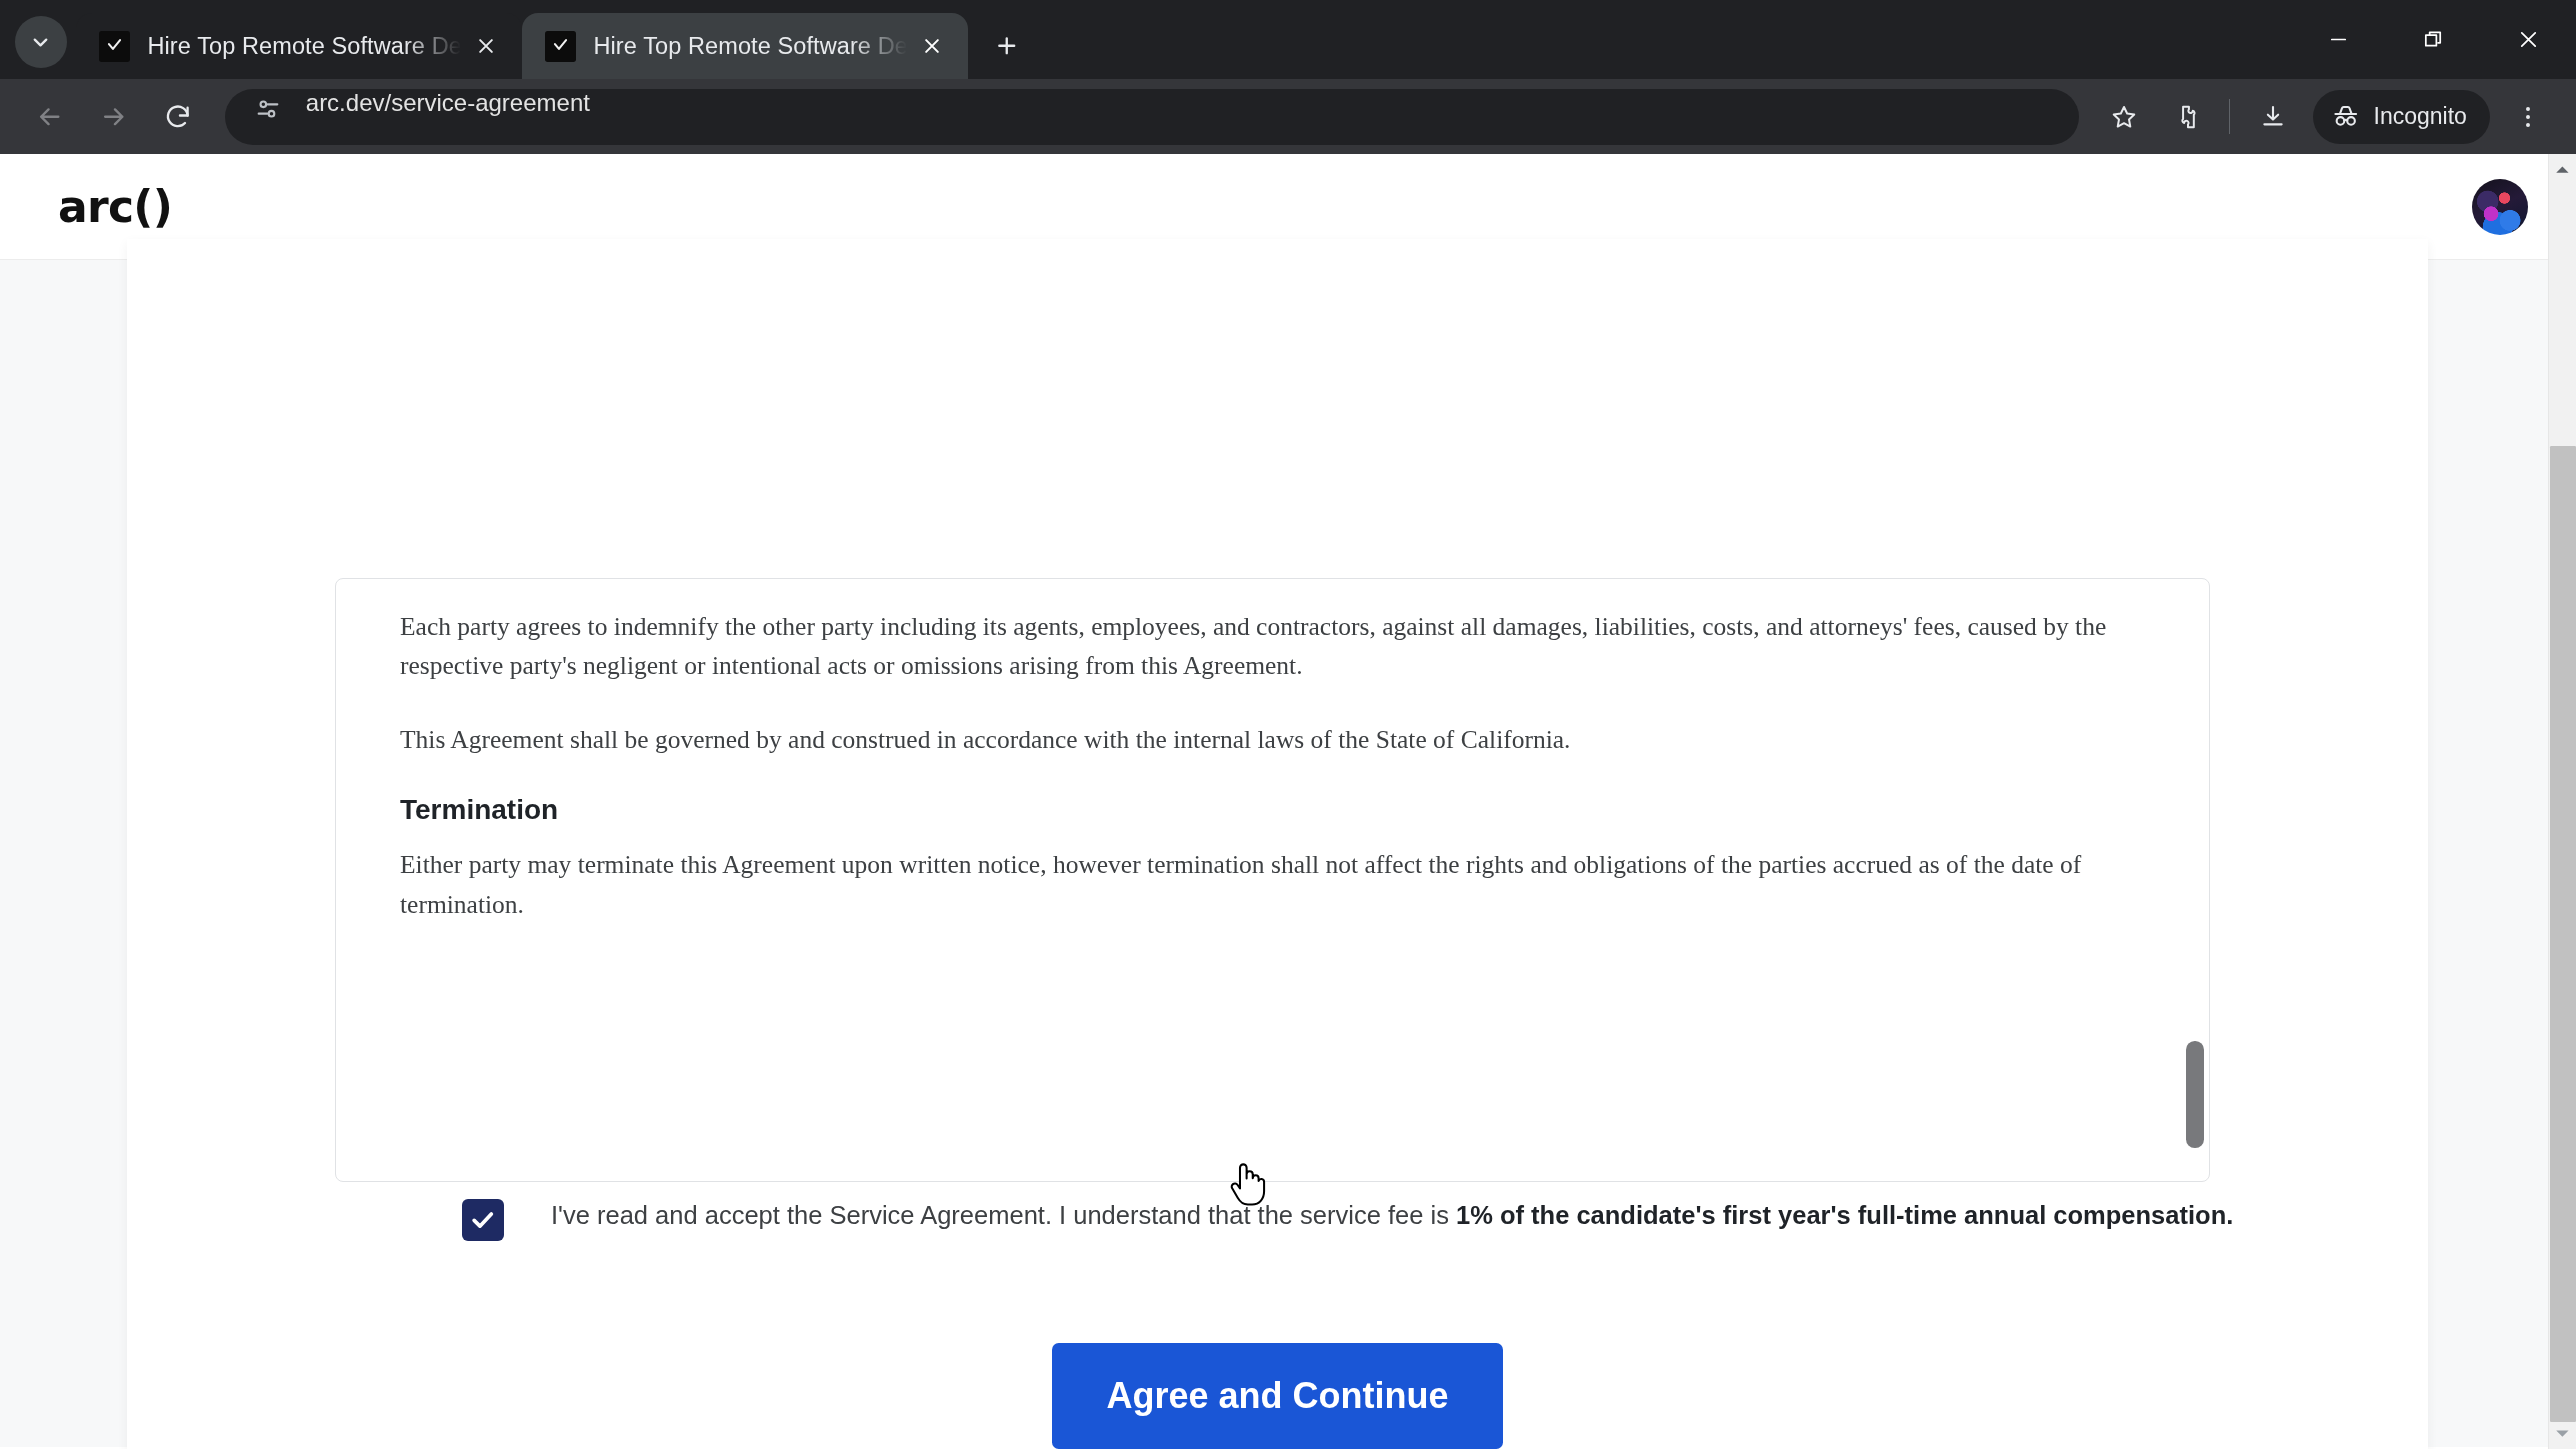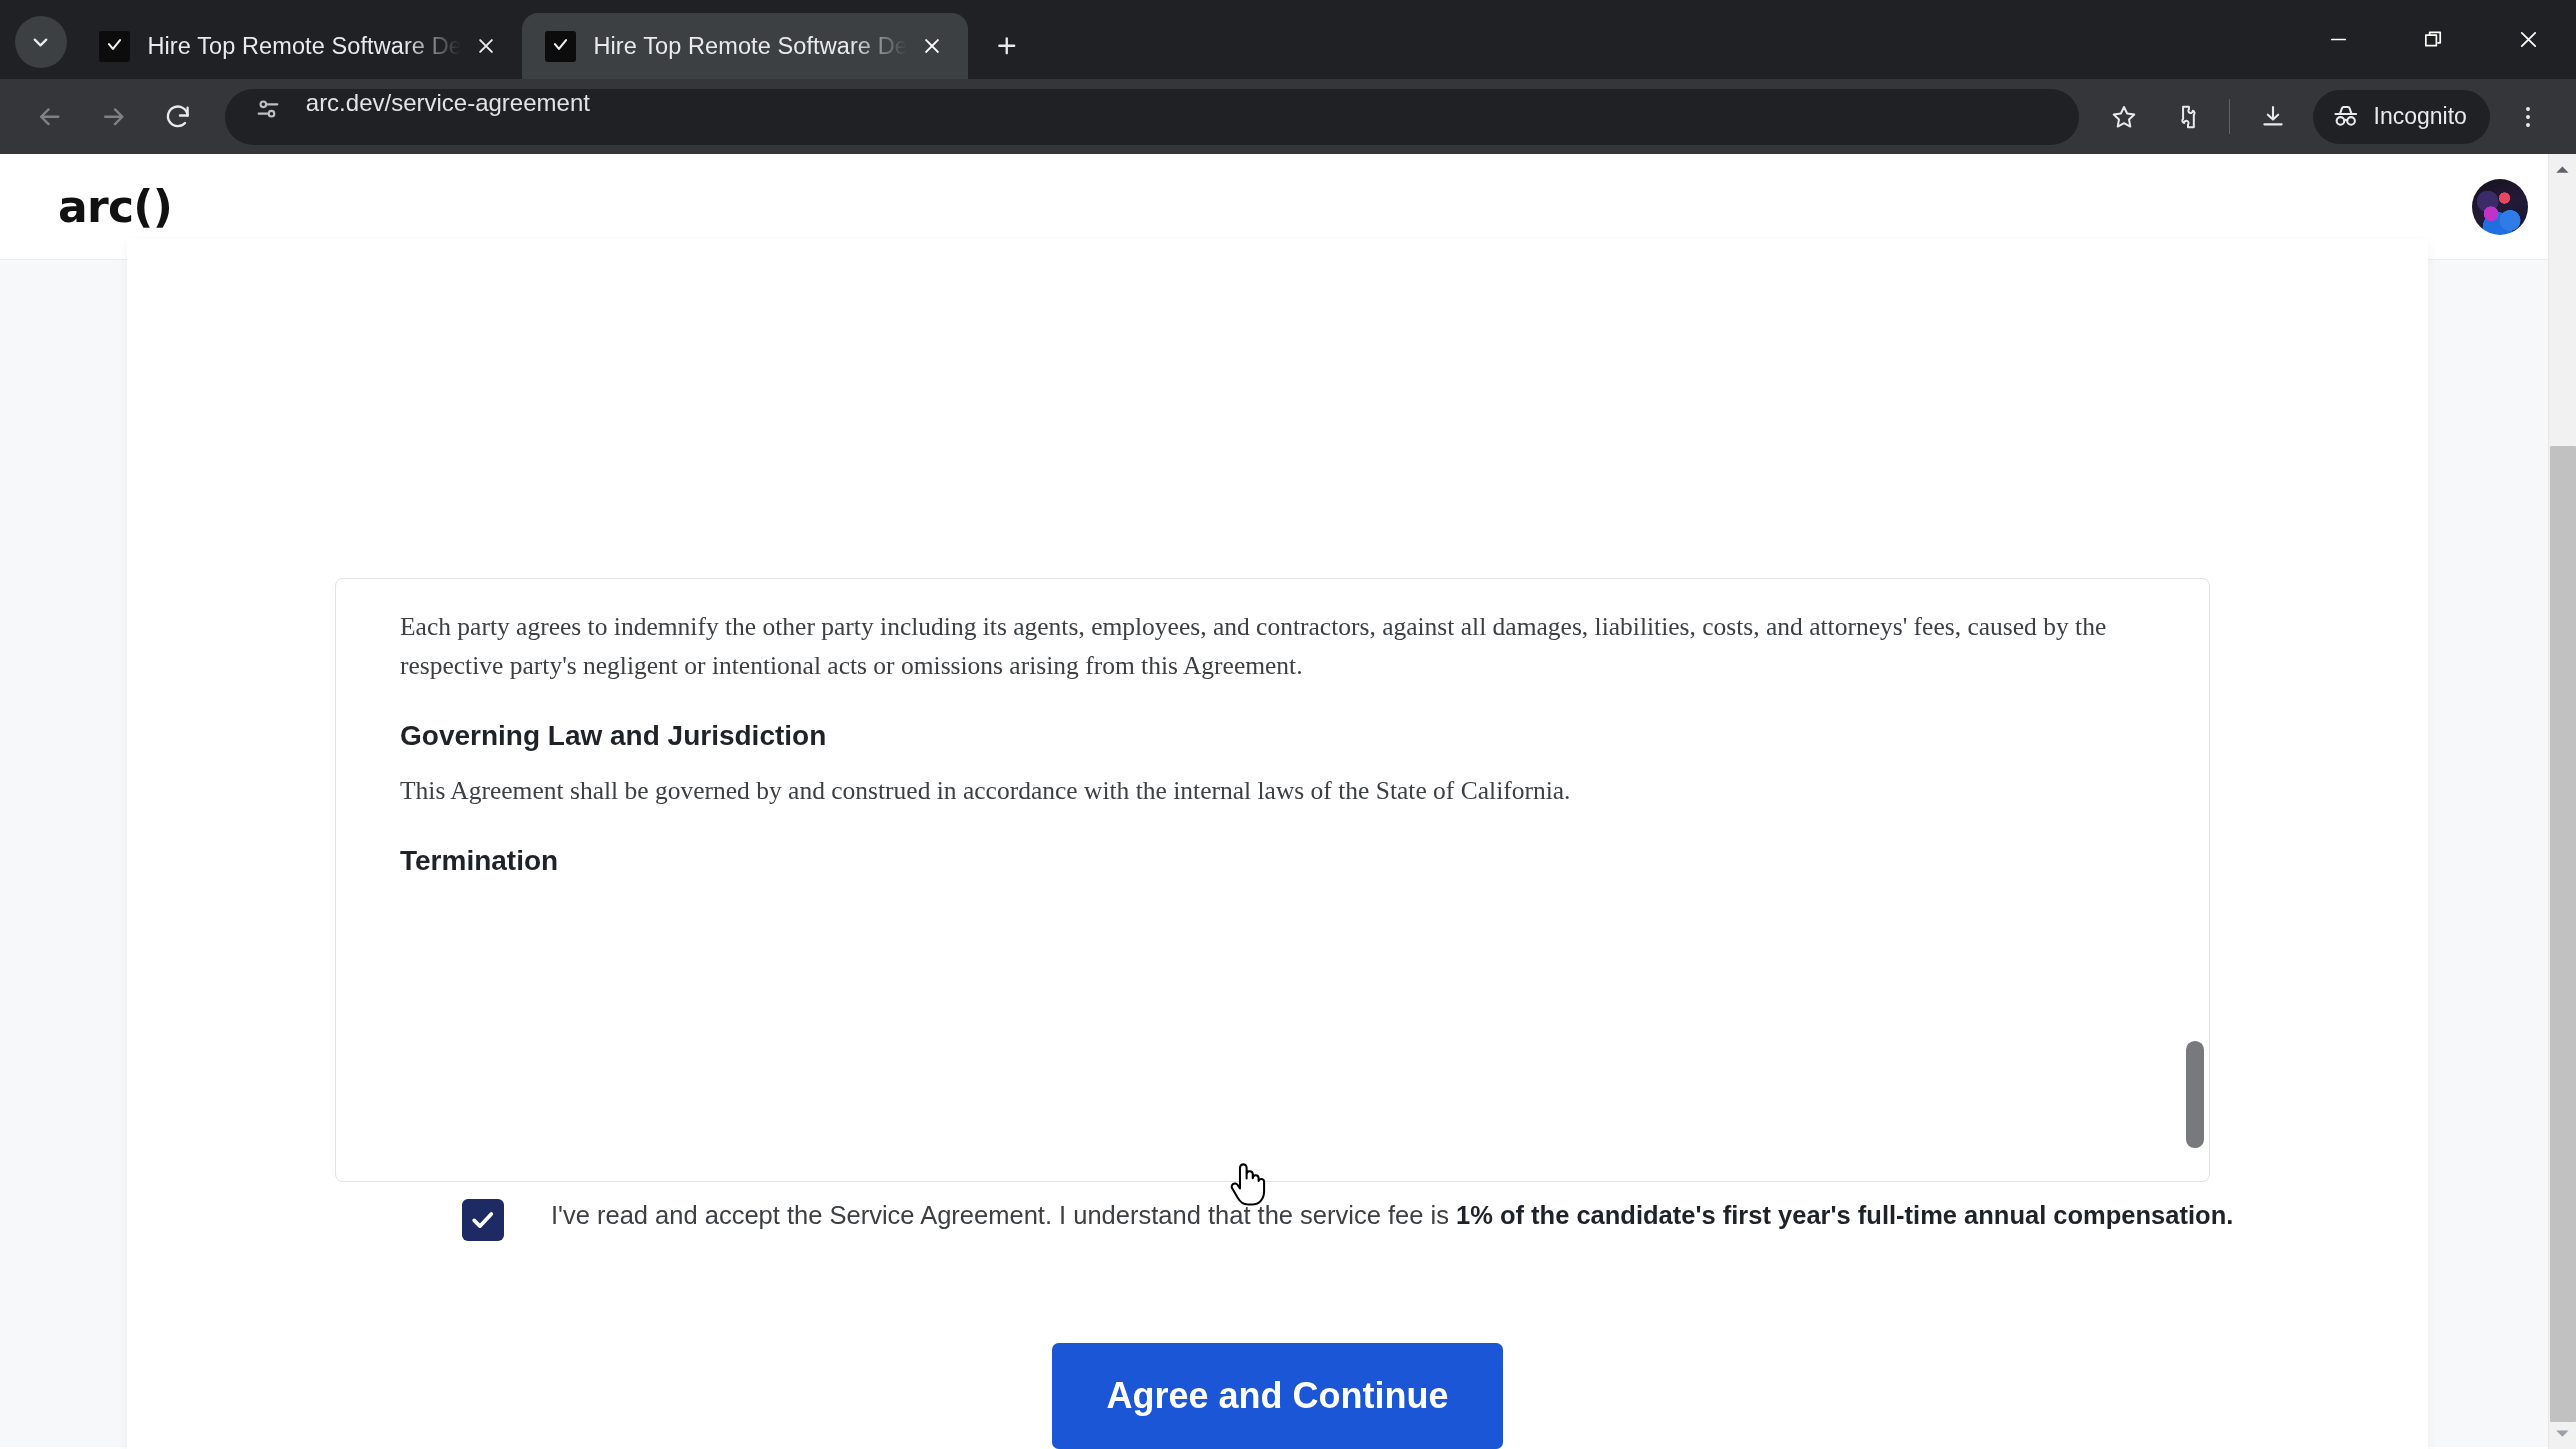--- a/index.html
+++ b/index.html
@@ -487,26 +487,26 @@
     <div class="page-body">
 
       <div class="card">
 
         <div class="agreement-box">
           <div class="agreement-inner">
 
             <p class="ag-p">Each party agrees to indemnify the other party including its agents, employees, and contractors, against all damages, liabilities, costs, and attorneys' fees, caused by the respective party's negligent or intentional acts or omissions arising from this Agreement.</p>
 
             <div class="ag-section">
-              <h3 class="ag-h">Governing Law and Jurisdiction</h3>
               <p class="ag-p">This Agreement shall be governed by and construed in accordance with the internal laws of the State of California.</p>
             </div>
 
             <div class="ag-section">
               <h3 class="ag-h">Termination</h3>
+              <p class="ag-p">Either party may terminate this Agreement upon written notice, however termination shall not affect the rights and obligations of the parties accrued as of the date of termination.</p>
             </div>
 
           </div>
 
           <div class="inner-sb">
             <div class="inner-sb-thumb" style="top:456px;height:107px;"></div>
           </div>
         </div>
 
         <div class="consent-row">

